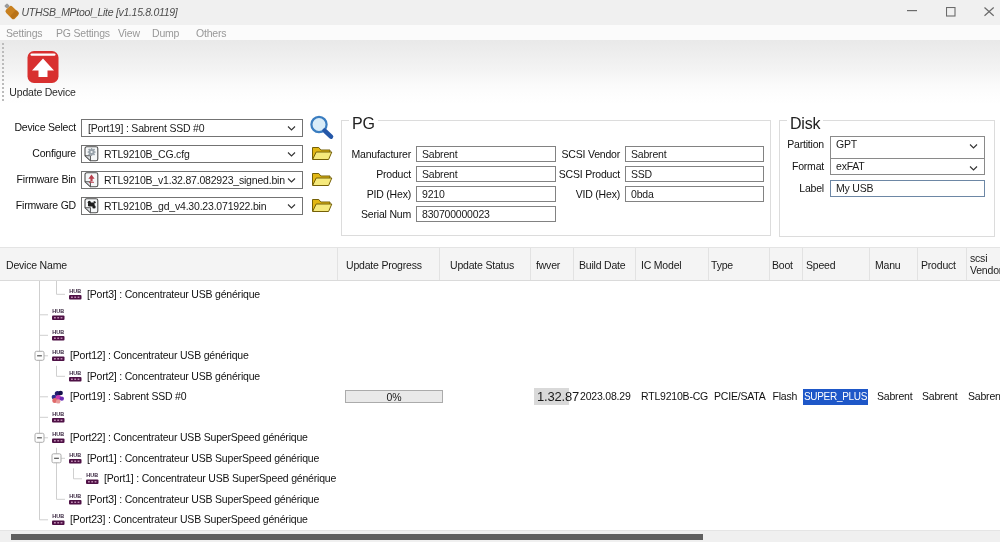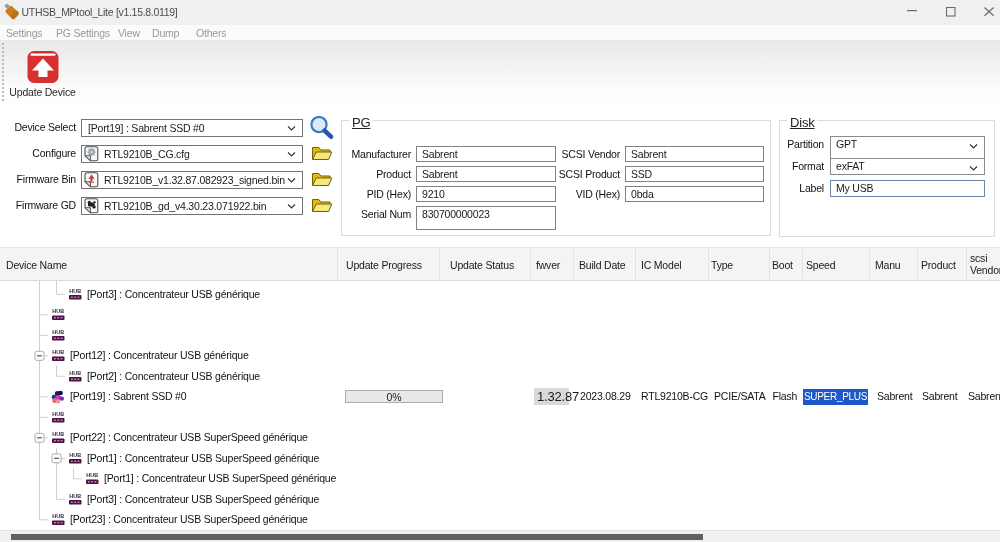--- a/index.html
+++ b/index.html
@@ -1,39 +1,39 @@
 <!DOCTYPE html>
 <html><head>
 <meta charset="utf-8">
 <style>
 * { margin:0; padding:0; box-sizing:border-box; }
 html,body { width:1000px; height:542px; overflow:hidden; background:#fff;
   font-family:"Liberation Sans", sans-serif; color:#1a1a1a; }
 .abs { position:absolute; }
 
-#titlebar { position:absolute; left:0; top:0; width:1000px; height:25px; background:#f0f0f0; }
+#titlebar { position:absolute; left:0; top:0; width:1000px; height:25px; background:#f0f0f0;font-style:italic; }
 #title { position:absolute; left:21.5px; top:6px; font-size:10.5px; letter-spacing:-0.3px; color:#4c4c4c; }
 
 #menubar { position:absolute; left:0; top:25px; width:1000px; height:15px; background:#fbfbfb; }
 .mi { position:absolute; top:2px; font-size:10.5px; letter-spacing:-0.2px; color:#989898; }
 
 #toolbar { position:absolute; left:0; top:40px; width:1000px; height:64px;
   background:linear-gradient(#e9e9e9, #f3f3f3 45%, #fbfbfb 72%, #ffffff); }
 #grip { position:absolute; left:2px; top:3px; width:2px; height:58px;
   background-image:repeating-linear-gradient(#bbb 0 2px, transparent 2px 4px); }
 #tblabel { position:absolute; left:2px; top:46px; width:81px; text-align:center; white-space:nowrap;
   font-size:10.5px; letter-spacing:-0.2px; color:#2b2b2b; }
 
 .flabel { position:absolute; font-size:10.5px; letter-spacing:-0.2px; text-align:right; width:76px; left:0; color:#111; }
 .combo { position:absolute; left:81px; width:222px; height:18px; border:1px solid #737373;
   background:#fff; font-size:10.5px; letter-spacing:-0.2px; line-height:17px; padding-left:6px; white-space:nowrap; }
 .combo .chev, .dcombo .chev { position:absolute; right:6px; top:5px; }
 
 .gbox { position:absolute; border:1px solid #dcdcdc; background:transparent; }
-.glegend { position:absolute; top:-6px; left:7px; background:#fff; padding:0 3px; font-size:13px; letter-spacing:-0.2px; color:#222;text-decoration:underline; }
+.glegend { position:absolute; top:-6px; left:7px; background:#fff; padding:0 3px; font-size:16px; letter-spacing:-0.2px; color:#222; }
 .glabel { position:absolute; font-size:10.5px; letter-spacing:-0.2px; text-align:right; color:#111; }
 .ginput { position:absolute; border:1px solid #828282; background:#fff; font-size:10.5px;
   letter-spacing:-0.2px; line-height:14px; padding-left:5px; white-space:nowrap; }
 
 #thead { position:absolute; left:0; top:247px; width:1000px; height:34px; background:#f4f4f4;
   border-top:1px solid #e4e4e4; border-bottom:1px solid #dadada; }
 .hsep { position:absolute; top:0; width:1px; height:32px; background:#e2e2e2; }
 .hlabel { position:absolute; font-size:10.5px; letter-spacing:-0.2px; color:#1a1a1a; top:11px; }
 
 #tree { position:absolute; left:0; top:281px; width:1000px; height:249px; background:#fff; }
@@ -147,21 +147,21 @@
 <div class="gbox" style="left:341px;top:120px;width:430px;height:116px">
     <span class="glegend">PG</span>
   </div>
 <div class="glabel" style="left:341px;top:148px;width:70px">Manufacturer</div>
 <div class="glabel" style="left:341px;top:168px;width:70px">Product</div>
 <div class="glabel" style="left:341px;top:188px;width:70px">PID (Hex)</div>
 <div class="glabel" style="left:341px;top:208px;width:70px">Serial Num</div>
 <div class="ginput" style="left:416px;top:146px;width:140px;height:16px">Sabrent</div>
 <div class="ginput" style="left:416px;top:166px;width:140px;height:16px">Sabrent</div>
 <div class="ginput" style="left:416px;top:186px;width:140px;height:16px">9210</div>
-<div class="ginput" style="left:416px;top:206px;width:140px;height:24px">830700000023</div>
+<div class="ginput" style="left:416px;top:206px;width:140px;height:16px">830700000023</div>
 <div class="glabel" style="left:550px;top:148px;width:70px">SCSI Vendor</div>
 <div class="glabel" style="left:550px;top:168px;width:70px">SCSI Product</div>
 <div class="glabel" style="left:550px;top:188px;width:70px">VID (Hex)</div>
 <div class="ginput" style="left:625px;top:146px;width:139px;height:16px">Sabrent</div>
 <div class="ginput" style="left:625px;top:166px;width:139px;height:16px">SSD</div>
 <div class="ginput" style="left:625px;top:186px;width:139px;height:16px">0bda</div>
 
 <div class="gbox" style="left:779px;top:120px;width:216px;height:117px">
     <span class="glegend">Disk</span>
   </div>

